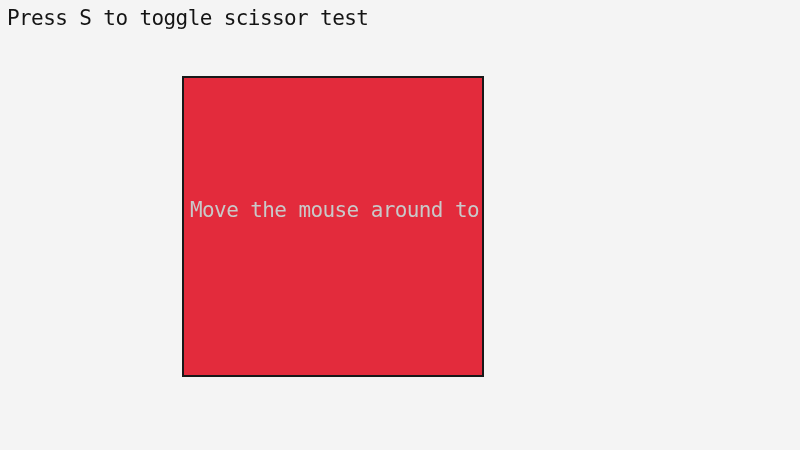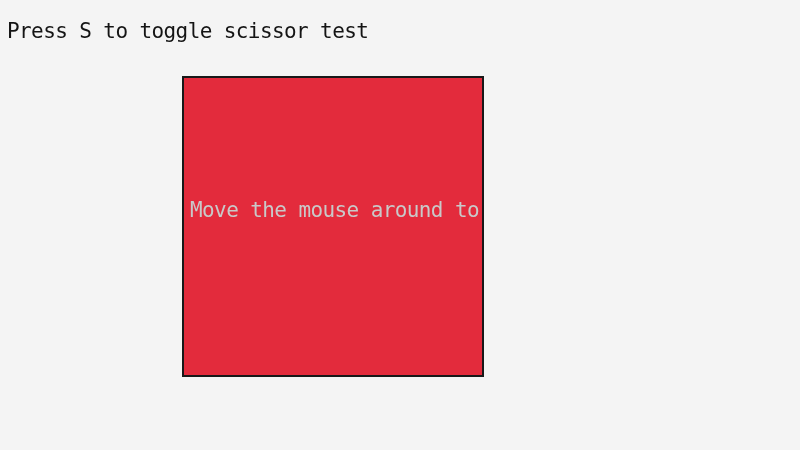--- a/index.html
+++ b/index.html
@@ -20,21 +20,21 @@
     width: 800px;
     height: 450px;
     background: #f4f4f4;
     overflow: hidden;
   }
 
   
   #hint-text {
     position: absolute;
     left: 7px;
-    top: 20px;
+    top: 7px;
     font-family: "DejaVu Sans Mono", "Liberation Mono", monospace;
     font-size: 21px;
     line-height: 22px;
     letter-spacing: -0.6px;
     color: #141414;
     white-space: pre;
     -webkit-font-smoothing: none;
     font-smooth: never;
   }
 

